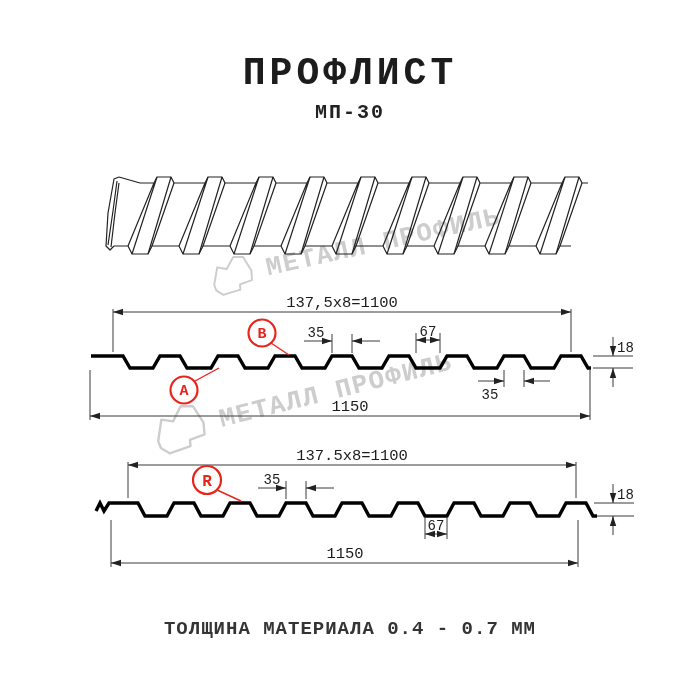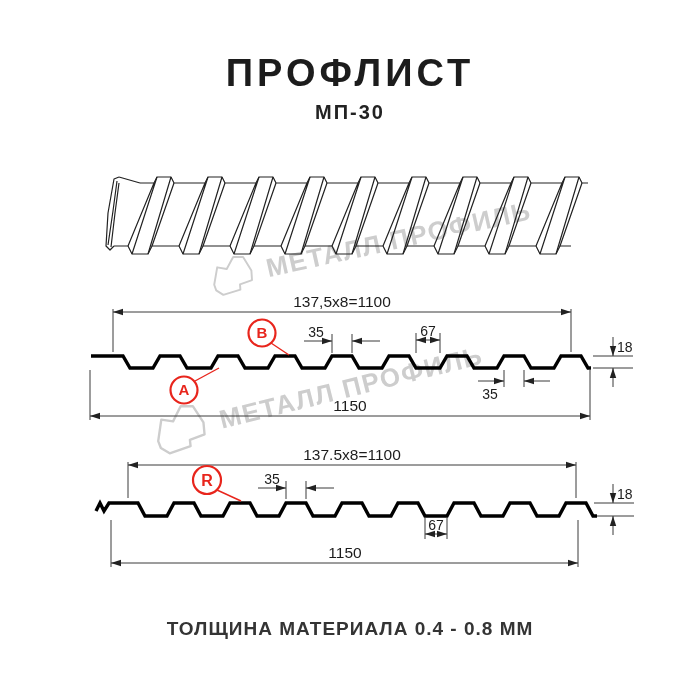--- a/index.html
+++ b/index.html
@@ -1,17 +1,17 @@
 <!DOCTYPE html>
 <html><head>
 <meta charset="utf-8">
 <style>
   html,body{margin:0;padding:0;background:#fff;}
   .canvas{position:relative;width:700px;height:700px;background:#ffffff;overflow:hidden;
-          font-family:Liberation Sans, sans-serif;border-radius:15px;}
+          font-family:Liberation Mono, monospace;border-radius:15px;}
   .title{position:absolute;left:0;top:52px;width:700px;text-align:center;
          font-size:38px;font-weight:800;letter-spacing:4px;color:#1c1c1c;}
   .subtitle{position:absolute;left:0;top:101px;width:700px;text-align:center;
          font-size:20px;font-weight:700;letter-spacing:2px;color:#222;}
   .footer{position:absolute;left:0;top:618px;width:700px;text-align:center;
          font-size:19px;font-weight:600;letter-spacing:1px;color:#343434;}
   .wm{position:absolute;display:flex;align-items:center;gap:10px;z-index:0;
       transform-origin:left center;color:#cdcdcd;font-weight:700;white-space:nowrap;}
   .wm .wm-text{font-size:26px;letter-spacing:1.5px;}
   .wm1{left:206px;top:257px;height:50px;transform:rotate(-12.5deg);}
@@ -154,15 +154,15 @@
     <text class="dimtxt" x="272" y="44" text-anchor="middle">35</text>
     <text class="dimtxt" x="436" y="90" text-anchor="middle">67</text>
     <text class="dimtxt" x="617" y="59" text-anchor="start">18</text>
     <text class="dimbig" x="345" y="118" text-anchor="middle">1150</text>
 
     <line x1="217" y1="50" x2="241" y2="61" stroke="#e8251c" stroke-width="1.4"></line>
     <circle cx="207" cy="40" r="14" fill="#fff" stroke="#e8251c" stroke-width="2.2"></circle>
     <text class="redtxt" x="207" y="45.5" text-anchor="middle" style="font-size:16px">R</text>
   </svg>
 
-  <div class="footer">ТОЛЩИНА МАТЕРИАЛА 0.4 - 0.8 ММ</div>
+  <div class="footer">ТОЛЩИНА МАТЕРИАЛА 0.4 - 0.7 ММ</div>
 
 </div>
 
 </body></html>

